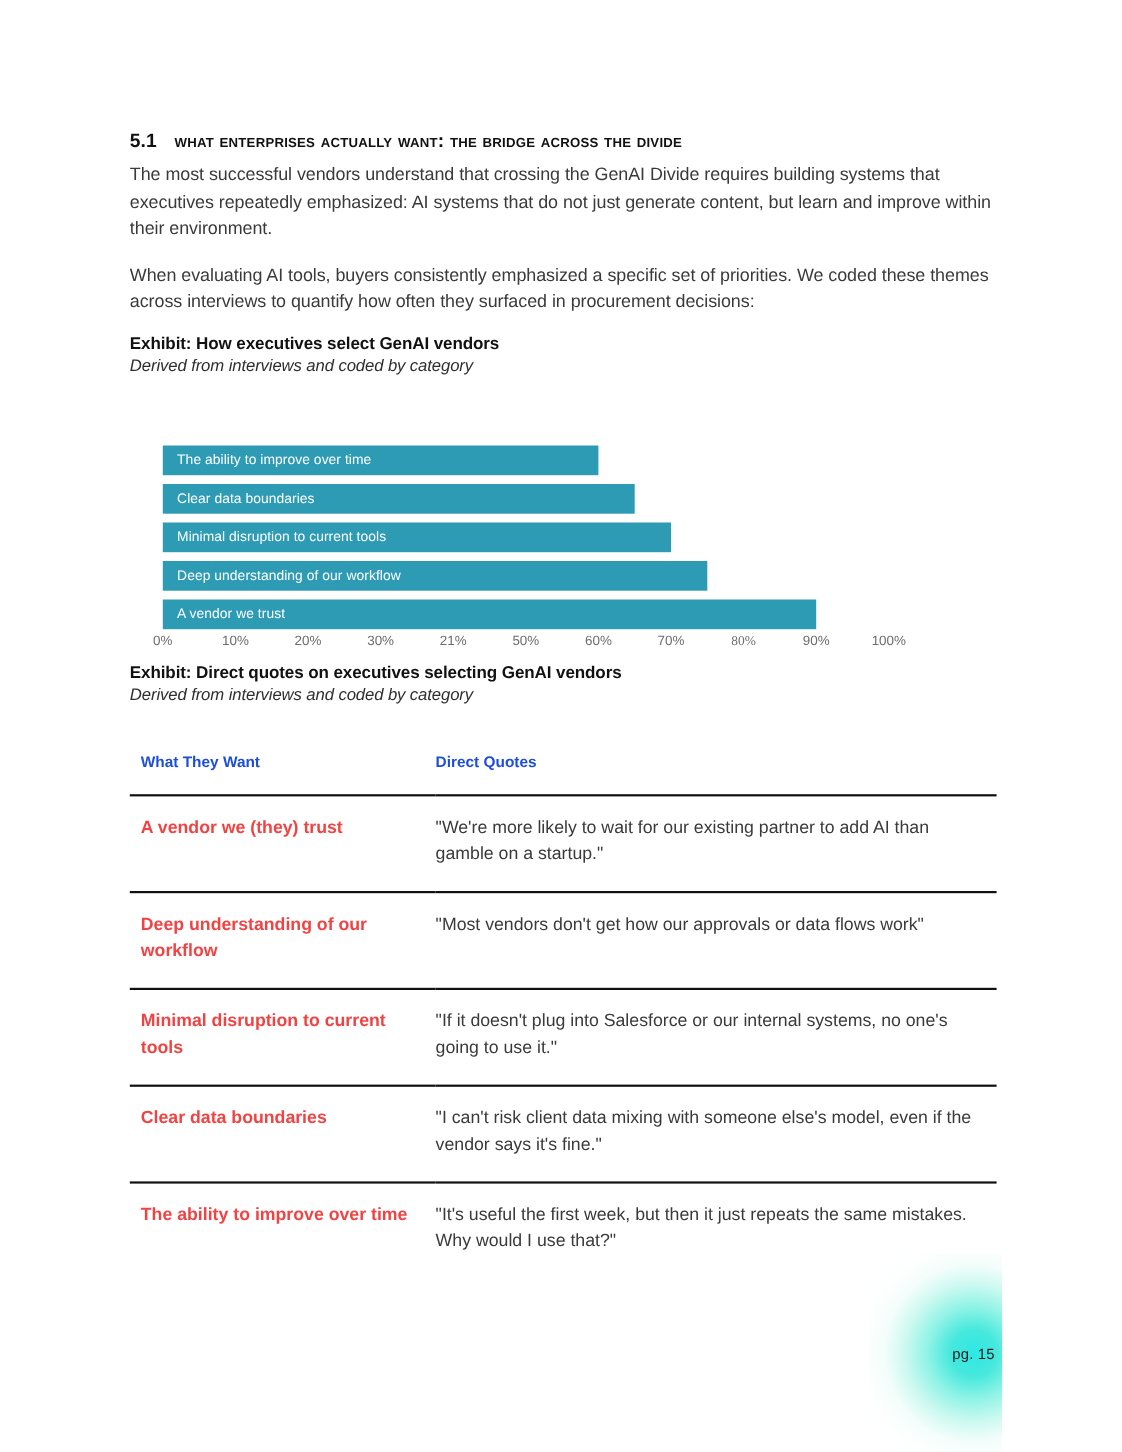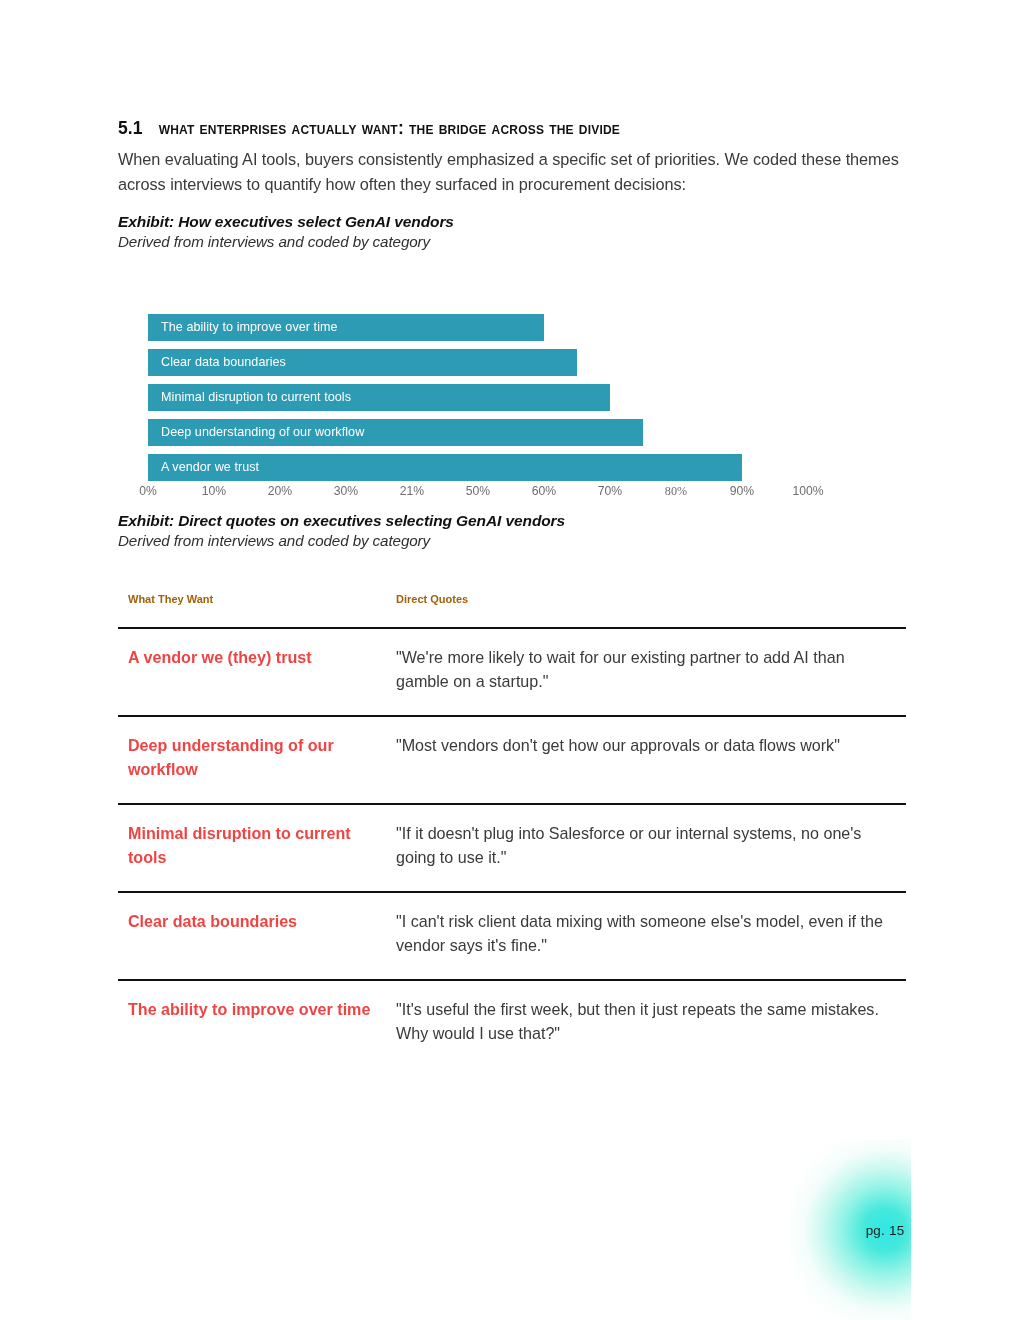--- a/index.html
+++ b/index.html
@@ -58,21 +58,20 @@
     letter-spacing: -0.05px;
   }
 
   
   .exhibit-title {
     font-size: 15.5px;
     font-weight: bold;
     color: #111111;
     margin: 0;
     letter-spacing: -0.1px;
-    font-style: italic;
   }
   .exhibit-sub {
     font-size: 15.2px;
     font-style: italic;
     color: #2f2f2f;
     margin: 2px 0 0 0;
     letter-spacing: -0.1px;
   }
 
   
@@ -134,23 +133,23 @@
     width: 788px;
     border-collapse: collapse;
     table-layout: fixed;
   }
   .qt-table th, .qt-table td {
     text-align: left;
     vertical-align: top;
     padding: 0;
   }
   .qt-head th {
-    font-size: 11px;
-    font-weight: bold;
-    color: #a16207;
+    font-size: 14px;
+    font-weight: bold;
+    color: #1d4ed8;
     padding: 14px 0 22px 0;
     border-bottom: 2.5px solid #111111;
   }
   .qt-head th.c1 { padding-left: 10px; width: 268px; }
   .qt-head th.c2 { padding-left: 0; }
   .qt-table tbody tr td {
     border-bottom: 2.2px solid #111111;
     padding: 16px 0 22px 0;
     font-size: 16.1px;
     line-height: 24px;
@@ -212,20 +211,21 @@
 <body>
 
 <div class="page">
   <div class="content">
 
     <h2 class="section-head">
       <span class="section-num">5.1</span>
       <span class="section-title">What Enterprises Actually Want: The Bridge Across the Divide</span>
     </h2>
 
+    <p class="body">The most successful vendors understand that crossing the GenAI Divide requires building systems that executives repeatedly emphasized: AI systems that do not just generate content, but learn and improve within their environment.</p>
     <p class="body">When evaluating AI tools, buyers consistently emphasized a specific set of priorities. We coded these themes across interviews to quantify how often they surfaced in procurement decisions:</p>
 
     <div>
       <div class="exhibit-title">Exhibit: How executives select GenAI vendors</div>
       <div class="exhibit-sub">Derived from interviews and coded by category</div>
     </div>
 
     <div class="chart-wrap">
       <div class="chart-plot" id="chart-plot">
           <div class="bar-row" style="top: 42px; width: 660px;">

